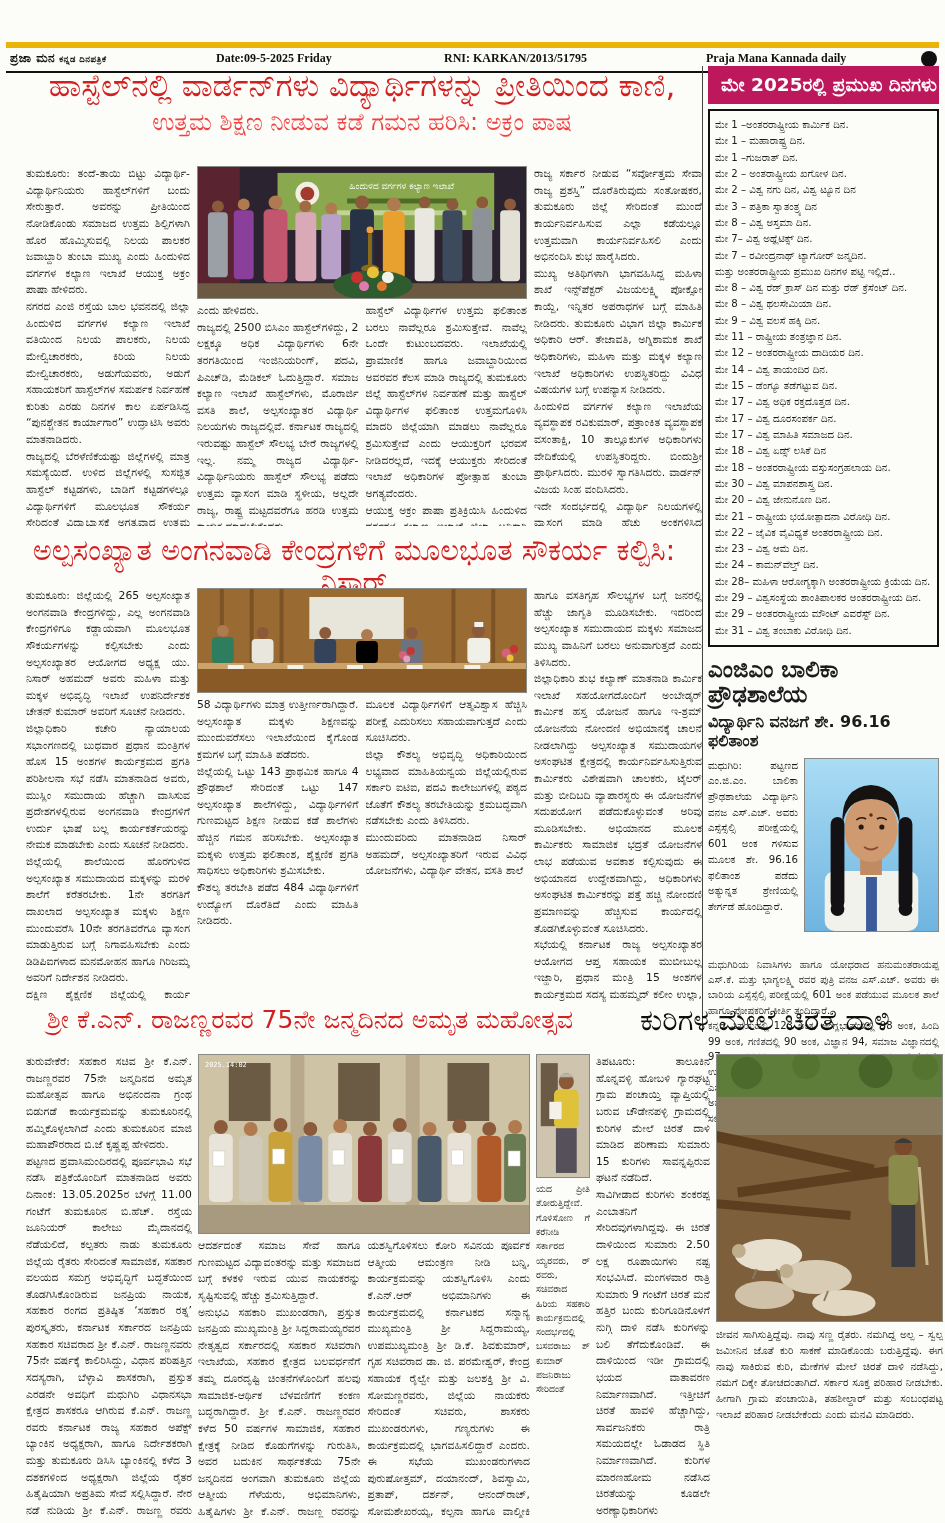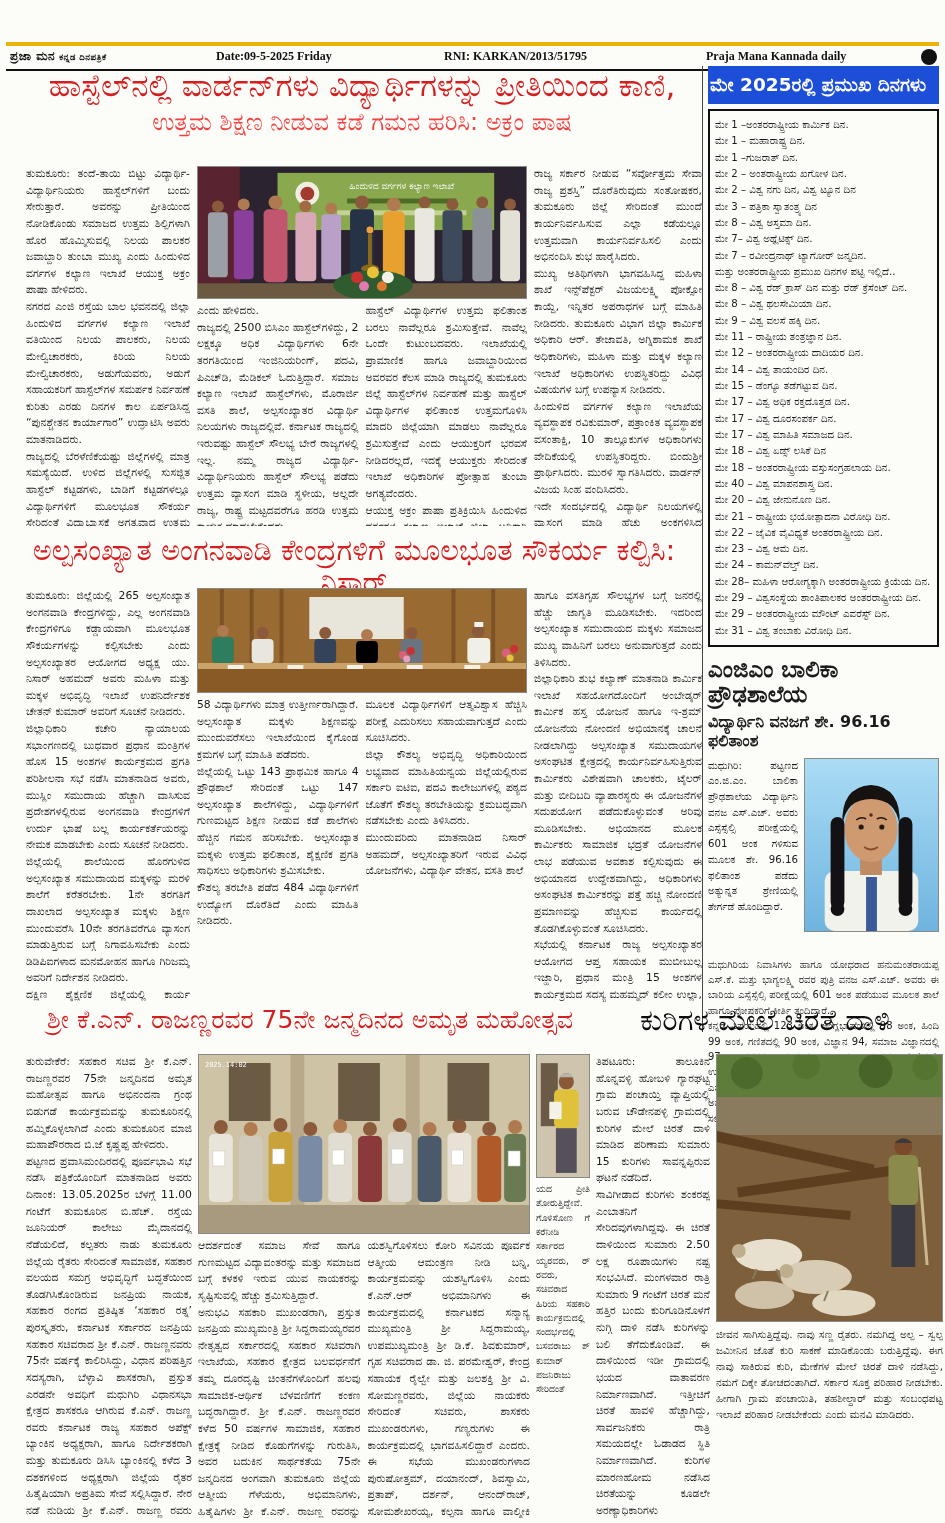--- a/index.html
+++ b/index.html
@@ -1,20 +1,20 @@
 <!DOCTYPE html>
 <html><head>
 <meta charset="utf-8">
 <style>
   html,body{margin:0;padding:0;background:#e8e8e4;}
   .page{position:relative;width:945px;height:1523px;background:#fcfcf9;margin:0 auto;
         font-family:"DejaVu Sans",sans-serif;color:#1c1c1c;overflow:hidden;}
   
   .masthead{position:absolute;left:6px;right:6px;top:42px;height:23px;
-            border-top:4px solid #eab308;border-bottom:2px solid #111;}
+            border-top:6px solid #eab308;border-bottom:2px solid #111;}
   .masthead span{position:absolute;top:3px;font-size:12px;font-weight:bold;color:#111;white-space:nowrap;}
   .mh-logo{left:4px;font-size:15px;letter-spacing:.5px;}
   .mh-logo small{font-size:8.5px;font-weight:bold;margin-left:4px;}
   .mh-date{left:210px;font-family:"Liberation Serif",serif;}
   .mh-rni{left:438px;font-family:"Liberation Serif",serif;}
   .mh-name{left:700px;font-family:"Liberation Serif",serif;}
   .mh-badge{position:absolute;right:2px;top:2px;width:16px;height:16px;border-radius:50%;
             background:#111;color:#fff;font-size:11px;font-weight:bold;text-align:center;line-height:16px;}
   
   .hl{position:absolute;text-align:center;font-weight:normal;line-height:1.12;}
@@ -35,22 +35,22 @@
   .c-164{width:164px;}
   .c-168{width:168px;}
   .mid{width:330px;display:flex;flex-direction:column;}
   .midcols{flex:1;display:flex;gap:7px;margin-top:4px;overflow:hidden;}
   .midcols .col{flex:1;}
   .photo{border:1px solid #8a8a84;background:#eab308;flex:none;}
   .photo svg{display:block;width:100%;height:100%;}
   
   .siderule{position:absolute;left:702px;top:66px;width:1px;height:966px;background:#444;}
   .sidebar{position:absolute;left:708px;top:66px;width:231px;}
-  .side-title{background:#1d4ed8;color:#fff;font-size:18.5px;font-weight:bold;
-              text-align:left;padding:8px 2px;}
+  .side-title{background:#be185d;color:#fff;font-size:18.5px;font-weight:bold;
+              text-align:right;padding:8px 2px;}
   .days-box{border:2px solid #111;margin-top:5px;padding:6px 5px;font-size:10.2px;line-height:1.6;}
   .mgm-h1{font-size:23px;font-weight:bold;margin-top:10px;line-height:1.1;}
   .mgm-h2{font-size:16px;font-weight:bold;margin-top:4px;}
   .mgm-row{display:flex;gap:6px;margin-top:8px;}
   .mgm-intro{width:90px;font-size:10.2px;}
   .mgm-body{font-size:10px;margin-top:25px;}
   .p3{width:133px;height:172px;}
   
   .b1{width:166px;}
   .bmid{width:332px;display:flex;flex-direction:column;justify-content:space-between;}
@@ -164,21 +164,21 @@
         <div>ಮೇ 9 – ವಿಶ್ವ ವಲಸೆ ಹಕ್ಕಿ ದಿನ.</div>
         <div>ಮೇ 11 – ರಾಷ್ಟ್ರೀಯ ತಂತ್ರಜ್ಞಾನ ದಿನ.</div>
         <div>ಮೇ 12 – ಅಂತರರಾಷ್ಟ್ರೀಯ ದಾದಿಯರ ದಿನ.</div>
         <div>ಮೇ 14 – ವಿಶ್ವ ತಾಯಂದಿರ ದಿನ.</div>
         <div>ಮೇ 15 – ಡೆಂಗ್ಯೂ ತಡೆಗಟ್ಟುವ ದಿನ.</div>
         <div>ಮೇ 17 – ವಿಶ್ವ ಅಧಿಕ ರಕ್ತದೊತ್ತಡ ದಿನ.</div>
         <div>ಮೇ 17 – ವಿಶ್ವ ದೂರಸಂಪರ್ಕ ದಿನ.</div>
         <div>ಮೇ 17 – ವಿಶ್ವ ಮಾಹಿತಿ ಸಮಾಜದ ದಿನ.</div>
         <div>ಮೇ 18 – ವಿಶ್ವ ಏಡ್ಸ್ ಲಸಿಕೆ ದಿನ</div>
         <div>ಮೇ 18 – ಅಂತರರಾಷ್ಟ್ರೀಯ ವಸ್ತುಸಂಗ್ರಹಲಾಯ ದಿನ.</div>
-        <div>ಮೇ 40 – ವಿಶ್ವ ಮಾಪನಶಾಸ್ತ್ರ ದಿನ.</div>
+        <div>ಮೇ 30 – ವಿಶ್ವ ಮಾಪನಶಾಸ್ತ್ರ ದಿನ.</div>
         <div>ಮೇ 20 – ವಿಶ್ವ ಜೇನುನೊಣ ದಿನ.</div>
         <div>ಮೇ 21 – ರಾಷ್ಟ್ರೀಯ ಭಯೋತ್ಪಾದನಾ ವಿರೋಧಿ ದಿನ.</div>
         <div>ಮೇ 22 – ಜೈವಿಕ ವೈವಿಧ್ಯತೆ ಅಂತರರಾಷ್ಟ್ರೀಯ ದಿನ.</div>
         <div>ಮೇ 23 – ವಿಶ್ವ ಆಮೆ ದಿನ.</div>
         <div>ಮೇ 24 – ಕಾಮನ್‌ವೆಲ್ತ್ ದಿನ.</div>
         <div>ಮೇ 28– ಮಹಿಳಾ ಆರೋಗ್ಯಕ್ಕಾಗಿ ಅಂತರರಾಷ್ಟ್ರೀಯ ಕ್ರಿಯೆಯ ದಿನ.</div>
         <div>ಮೇ 29 – ವಿಶ್ವಸಂಸ್ಥೆಯ ಶಾಂತಿಪಾಲಕರ ಅಂತರರಾಷ್ಟ್ರೀಯ ದಿನ.</div>
         <div>ಮೇ 29 – ಅಂತರರಾಷ್ಟ್ರೀಯ ಮೌಂಟ್ ಎವರೆಸ್ಟ್ ದಿನ.</div>
         <div>ಮೇ 31 – ವಿಶ್ವ ತಂಬಾಕು ವಿರೋಧಿ ದಿನ.</div>
       </div>

